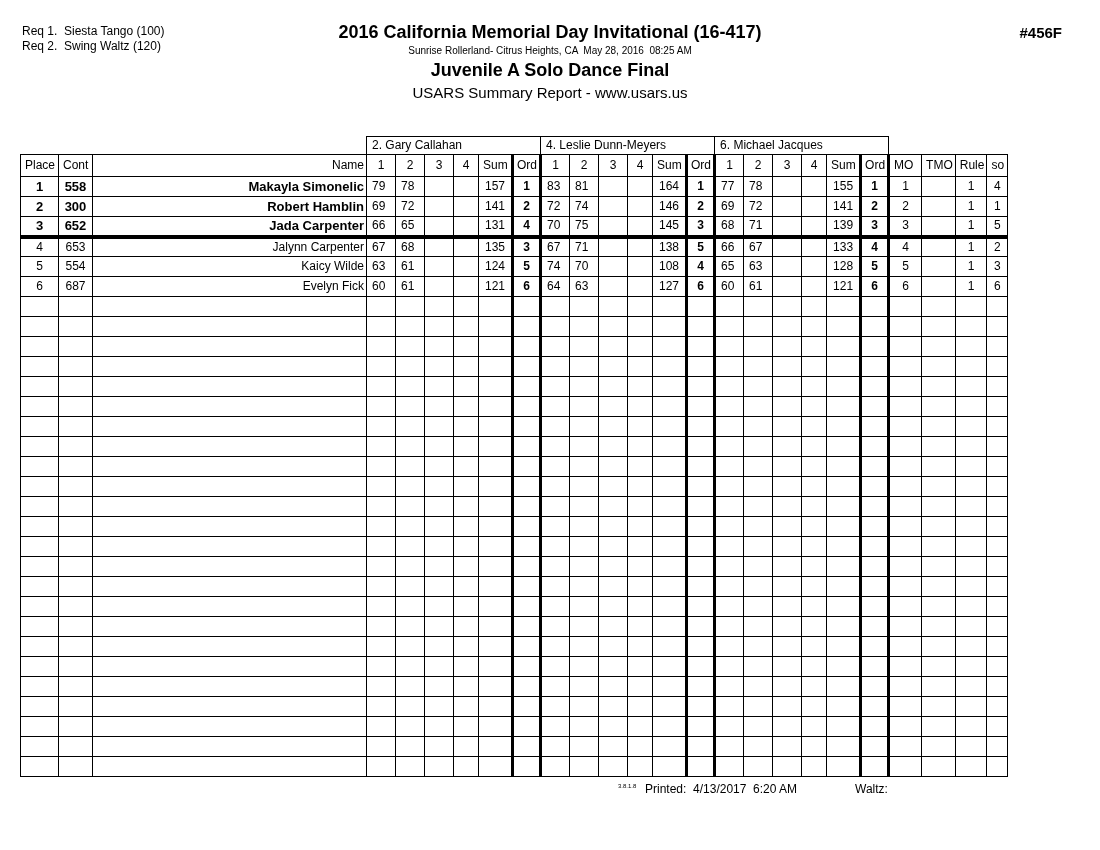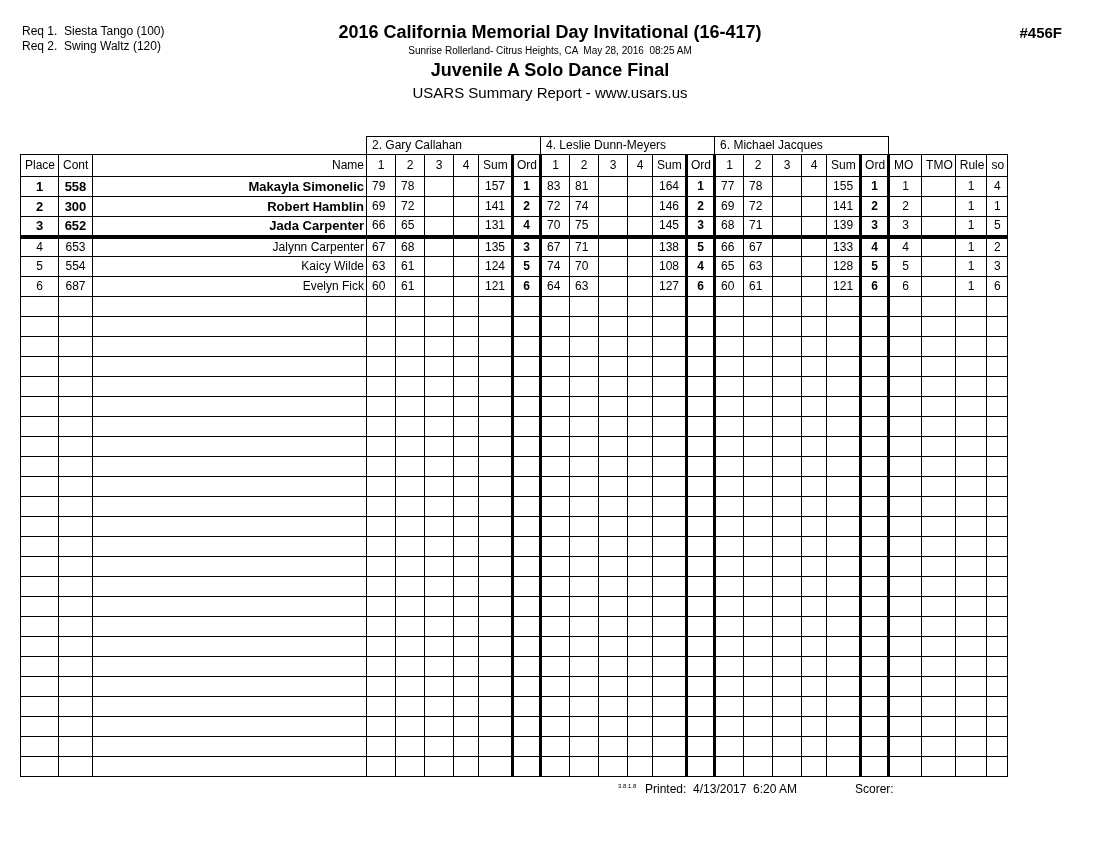--- a/index.html
+++ b/index.html
@@ -934,13 +934,13 @@
         <td class=""></td>
         <td class=""></td>
         <td class=""></td>
         <td class=""></td>
       </tr>
     </tbody>
   </table>
 
 <div class="footer-version pre">3.8.1.8</div>
 <div class="footer-printed pre">Printed:  4/13/2017  6:20 AM</div>
-<div class="footer-scorer pre">Scorer:</div>
+<div class="footer-scorer pre">Waltz:</div>
 
 </body></html>

